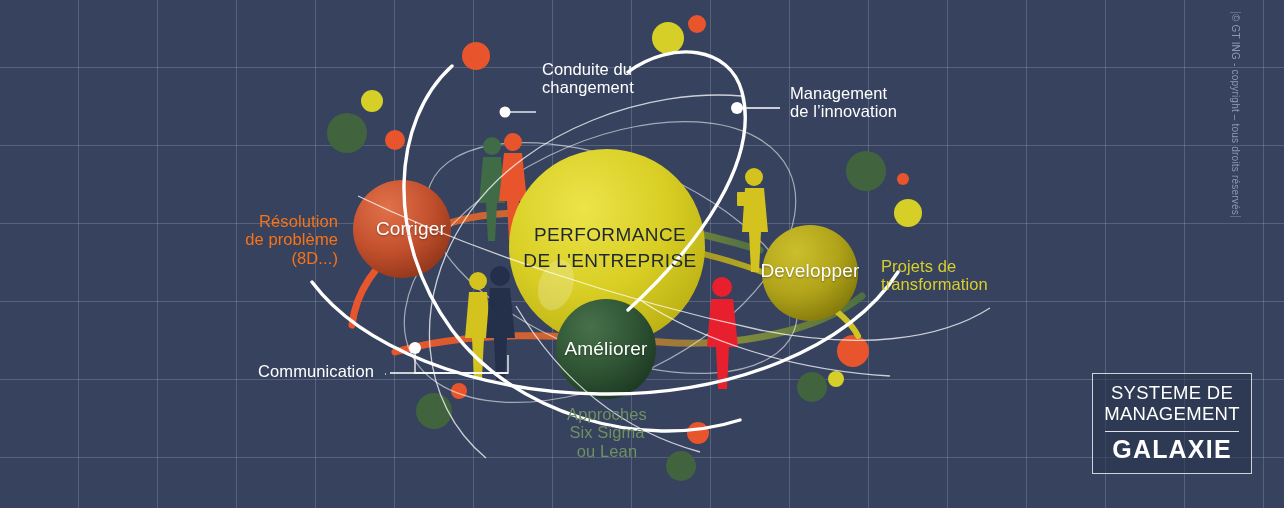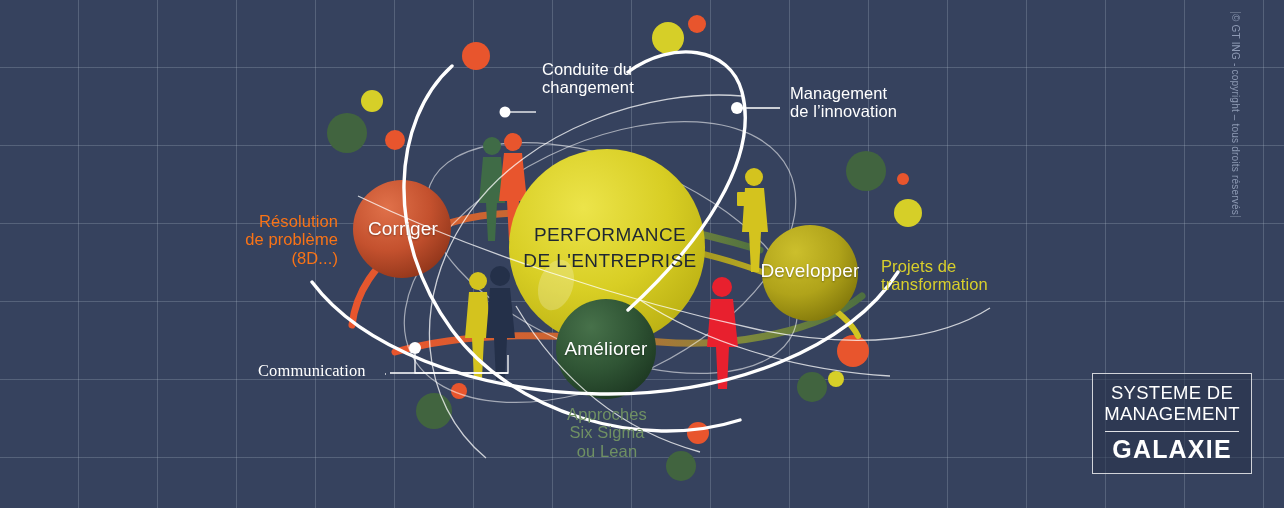--- a/index.html
+++ b/index.html
@@ -33,35 +33,35 @@
     letter-spacing:.1px;
     white-space:pre-line;
   }
   .lbl-white{color:#ffffff;font-size:16.5px;}
   .lbl-orange{color:#f97316;font-size:16.5px;text-align:right;}
   .lbl-yellow{color:#d8cf2b;font-size:16.5px;}
   .lbl-green{color:#6f9063;font-size:16.5px;text-align:center;}
 
   #lab-conduite{left:542px;top:60px;}
   #lab-management{left:790px;top:84px;}
-  #lab-communication{left:258px;top:362px;font-family:Liberation Serif, serif;}
+  #lab-communication{left:258px;top:362px;}
   #lab-resolution{left:186px;top:212px;width:152px;}
   #lab-projets{left:881px;top:257px;}
   #lab-approches{left:532px;top:405px;width:150px;}
 
   
   .sphere-cap{
     position:absolute;
     color:#ffffff;
     text-align:center;
     font-size:19px;
     letter-spacing:.2px;
     text-shadow:0 1px 2px rgba(0,0,0,.35);
   }
-  #cap-corriger{left:343px;top:218px;width:120px;}
+  #cap-corriger{left:351px;top:218px;width:120px;}
   #cap-ameliorer{left:546px;top:338px;width:120px;}
   #cap-developper{left:750px;top:260px;width:120px;}
 
   #cap-performance{
     position:absolute;
     left:500px;top:222px;width:220px;
     text-align:center;
     color:#1f2733;
     font-size:19px;
     font-weight:normal;

